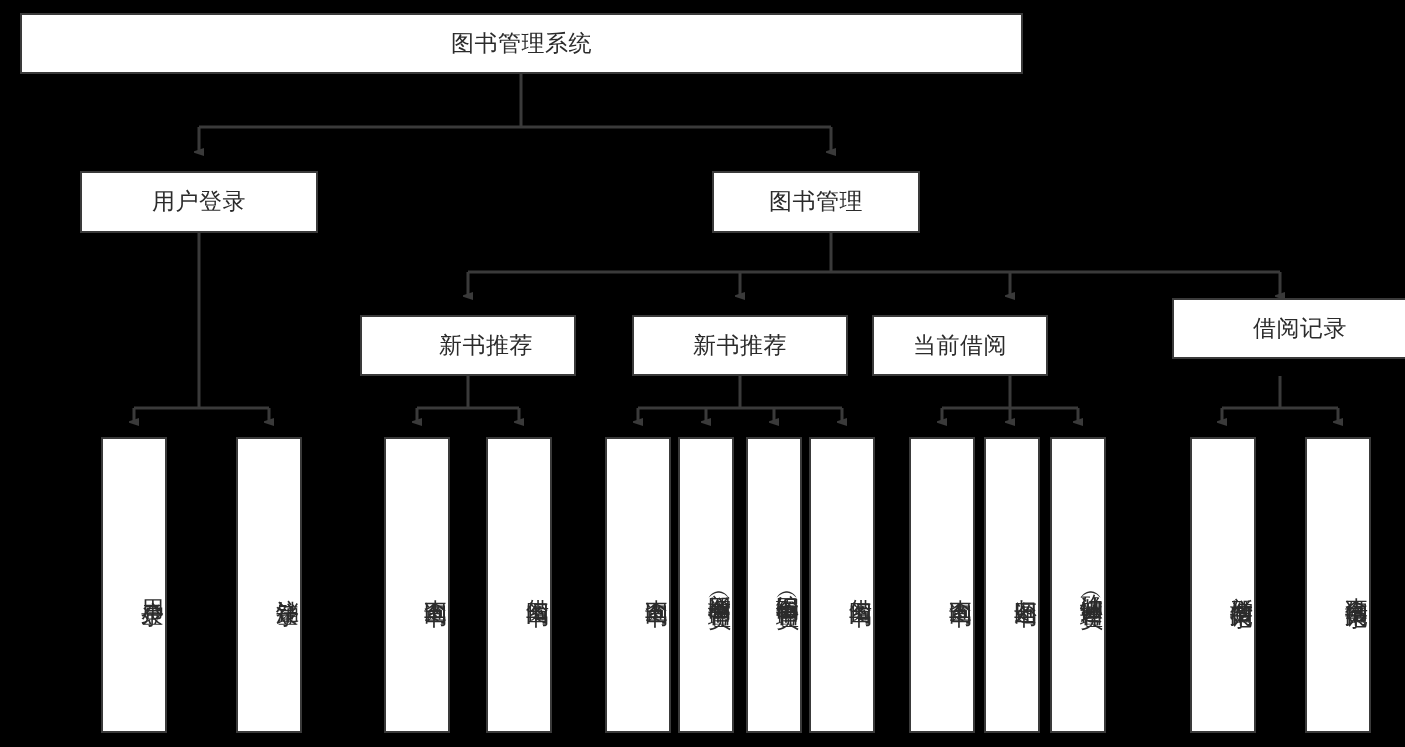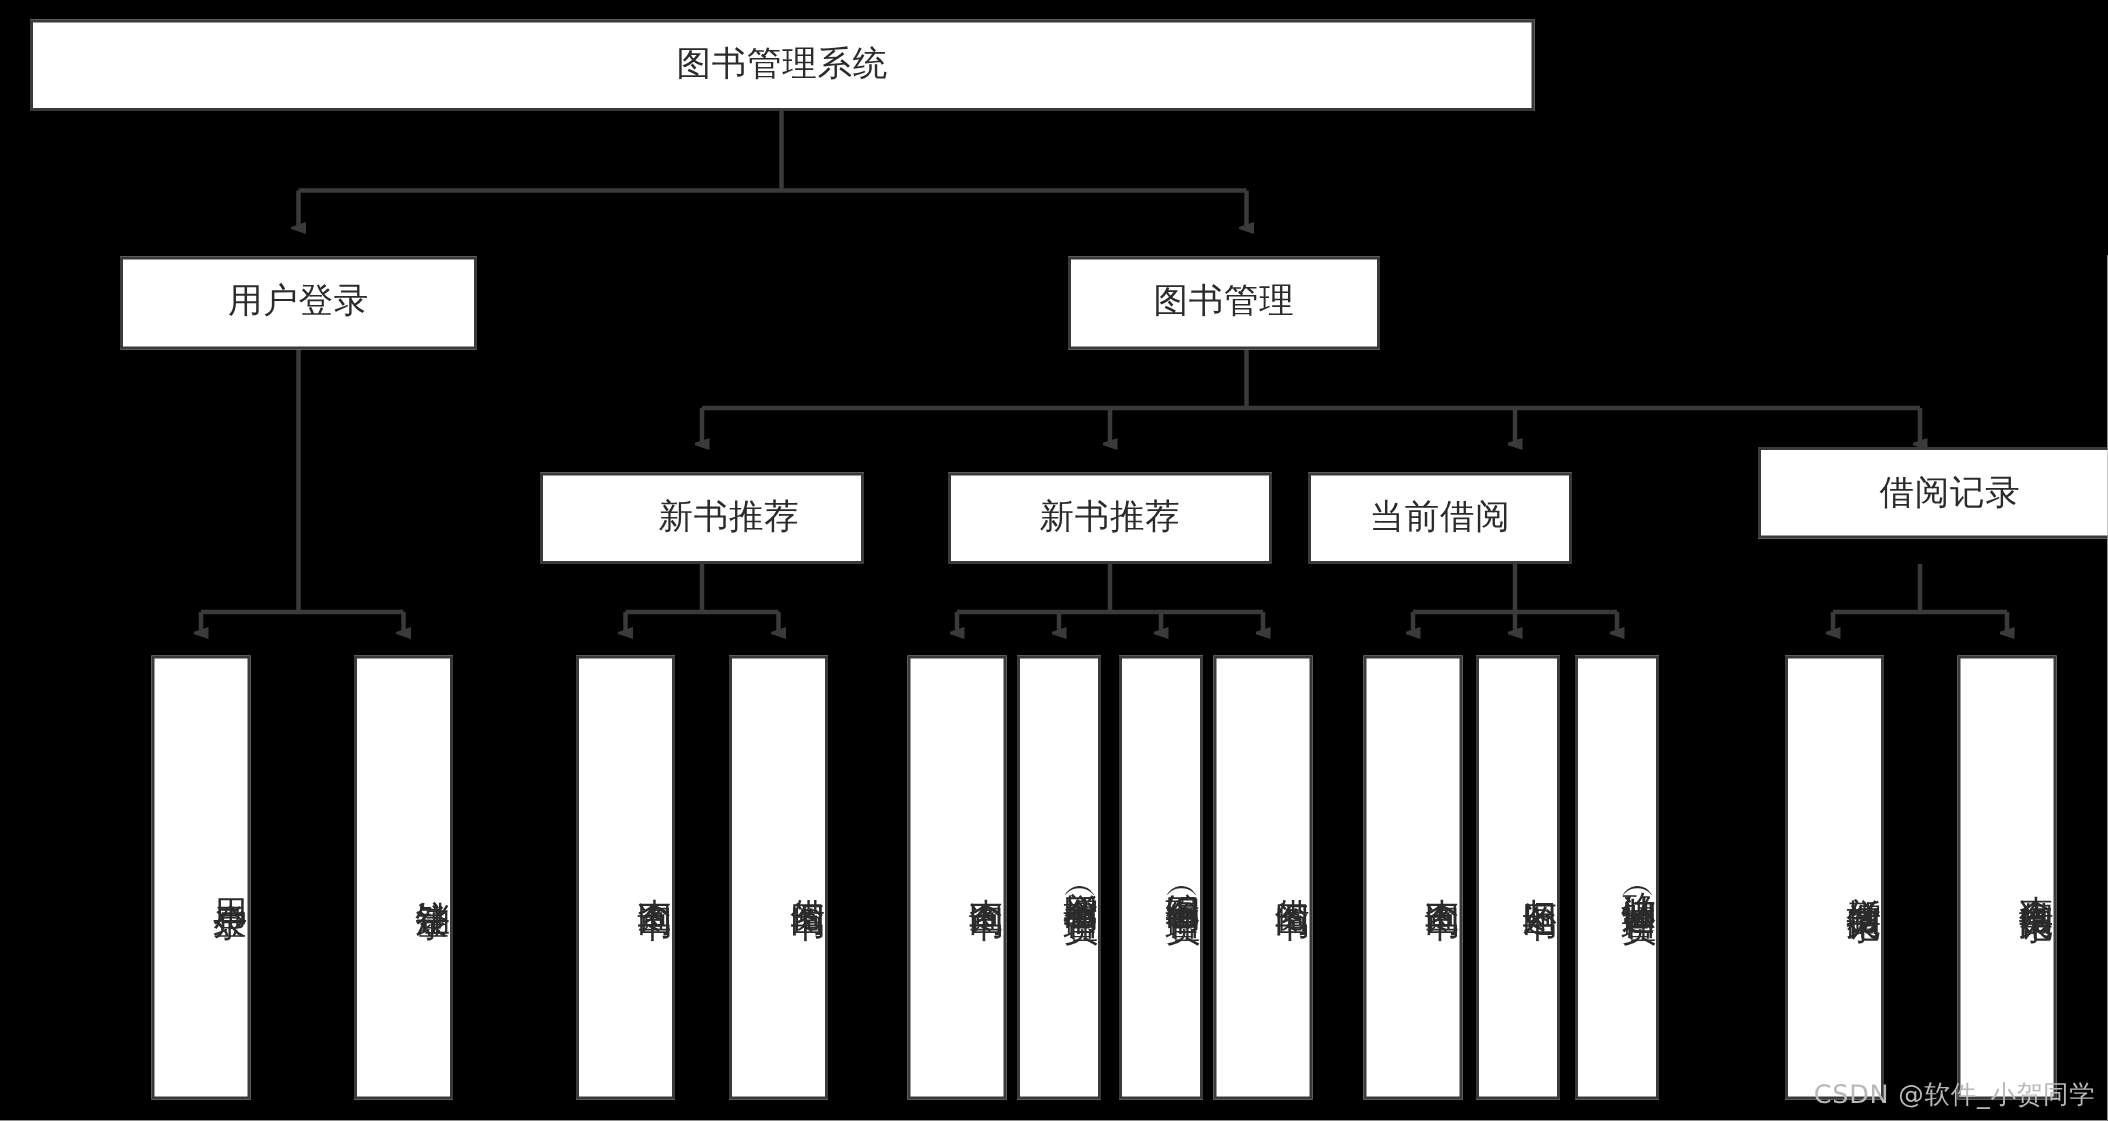--- a/index.html
+++ b/index.html
@@ -190,15 +190,14 @@
     <span class="label">确认归还（管理员）</span>
   </div>
 
   <div class="node v" style="left:1190px; top:437px; width:66px; height:296px;">
     <span class="label">新增借阅记录</span>
   </div>
   <div class="node v" style="left:1305px; top:437px; width:66px; height:296px;">
     <span class="label">查询借阅记录</span>
   </div>
 
-  <div id="watermark">CSDN @软件_小贺同学</div>
 
 </div>
 
 </body></html>

